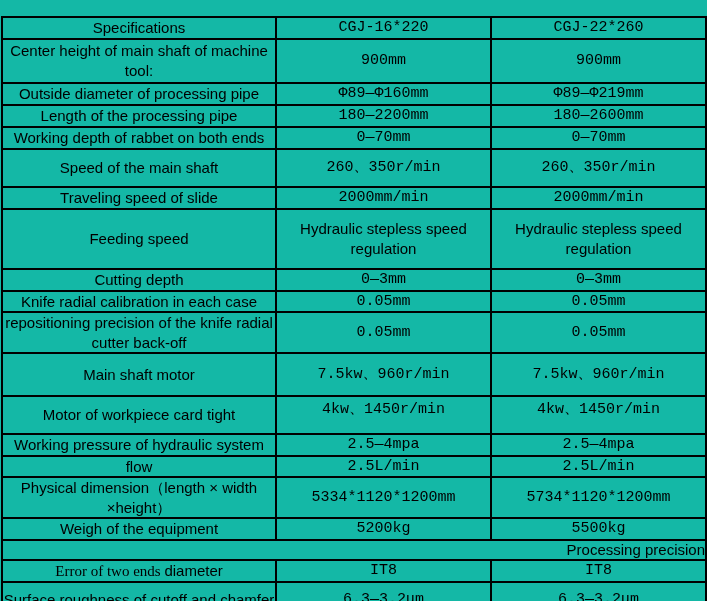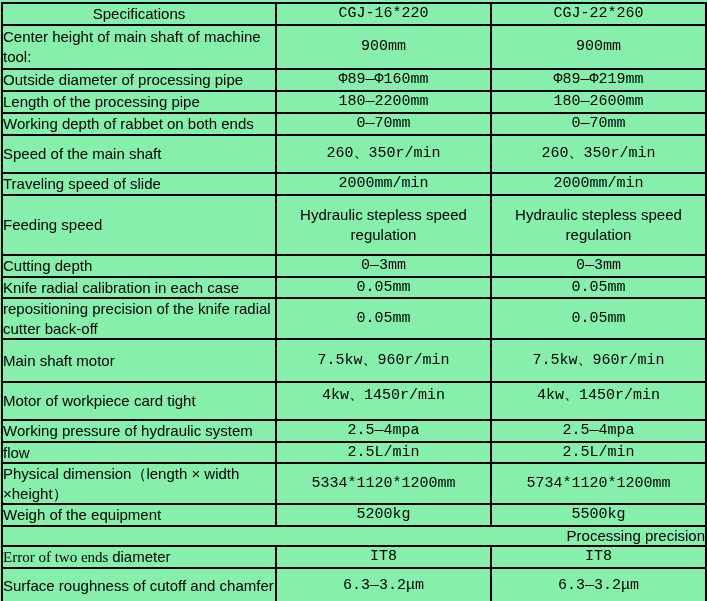--- a/index.html
+++ b/index.html
@@ -1,30 +1,30 @@
 <!DOCTYPE html>
 <html><head>
 <meta charset="utf-8">
 <style>
   html, body { margin: 0; padding: 0; background: #ffffff; }
   .page {
     width: 707px; height: 601px; box-sizing: border-box;
-    padding: 2px 1px; background: #86efac; color: #000000;
+    padding: 16px 1px; background: #14b8a6; color: #000000;
     font-family: "Liberation Sans", sans-serif;
   }
   table.spec-table { border-collapse: collapse; table-layout: fixed; width: 704px; }
   .spec-table col.c0 { width: 274px; }
   .spec-table col.c1 { width: 215px; }
   .spec-table col.c2 { width: 215px; }
   .spec-table th, .spec-table td {
     border: 2px solid #000000; padding: 0; overflow: hidden; vertical-align: middle;
   }
   .label-cell {
     font-family: "Liberation Sans", sans-serif; font-size: 15px; font-weight: normal;
-    text-align: left; padding: 1px 3px 1px 6px; line-height: 1.3;
+    text-align: center; padding: 1px 3px 1px 6px; line-height: 1.3;
   }
   .center { text-align: center; }
   .value-cell {
     font-family: "Liberation Mono", monospace; font-size: 15px; font-weight: normal;
     text-align: center; line-height: 1.3; padding: 1px 4px;
   }
   .value-cell.sans { font-family: "Liberation Sans", sans-serif; margin-top: 24px; }
   td.v-top { vertical-align: top; padding-top: 3px; }
   td.section-cell {
     font-family: Liberation Sans, sans-serif; font-size: 15px; text-align: right;

